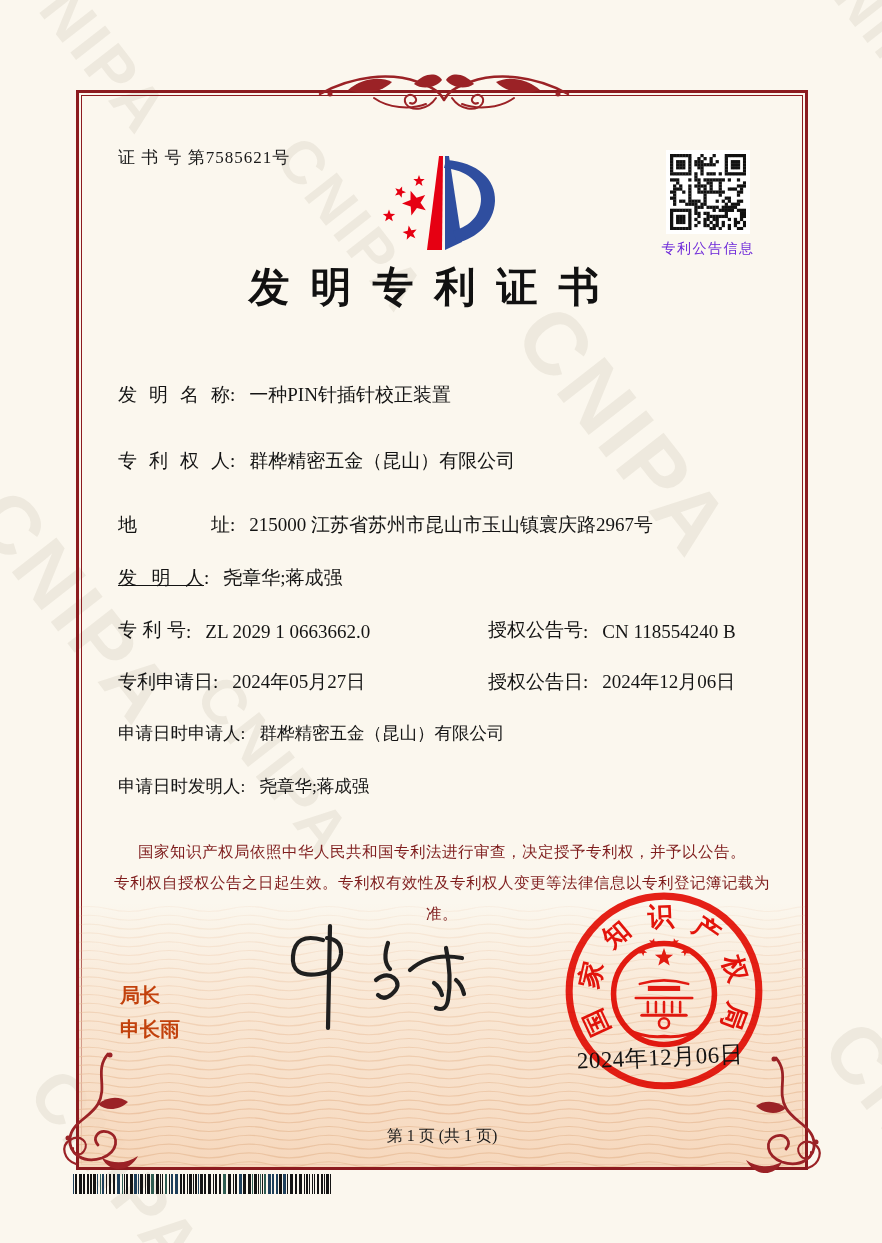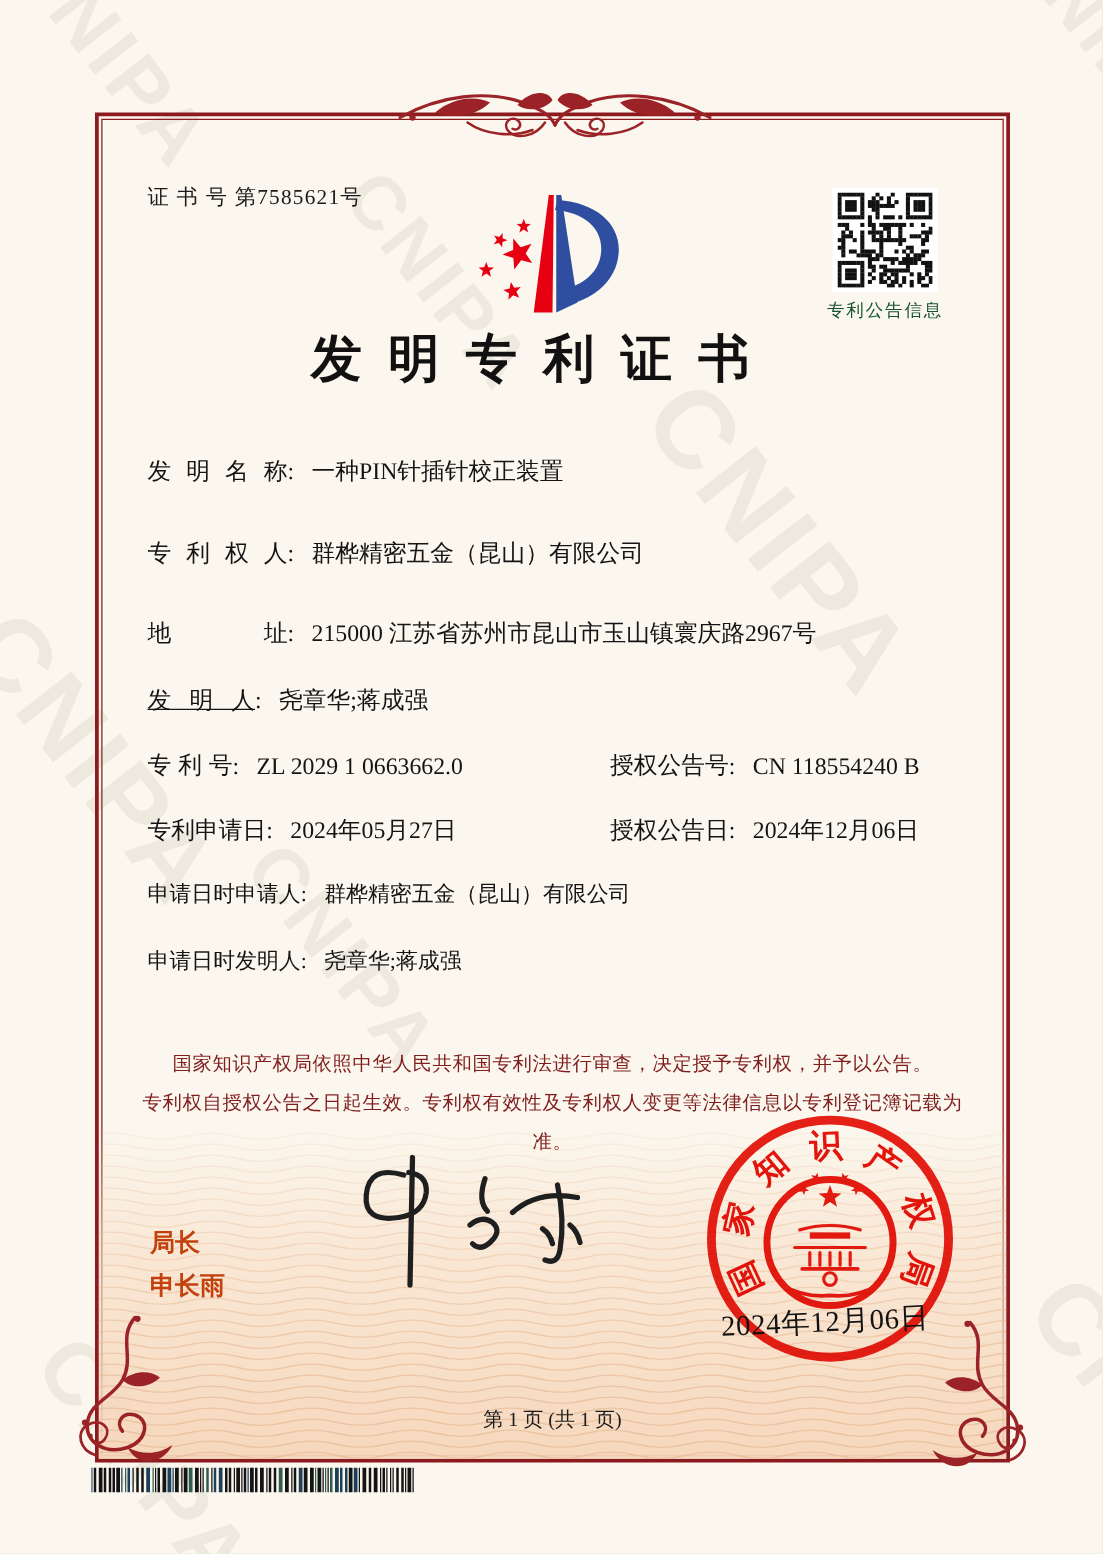--- a/index.html
+++ b/index.html
@@ -20,27 +20,27 @@
   #pattern{position:absolute;left:79px;top:903px;width:726px;height:264px;z-index:2;overflow:hidden;}
   #pattern .grad{position:absolute;left:0;top:0;right:0;bottom:0;
       background:linear-gradient(180deg,rgba(249,228,206,0) 0%,rgba(248,221,196,0.55) 34%,rgba(246,214,186,0.95) 100%);}
   #waves{position:absolute;left:0;top:0;}
   
   #cert-no{position:absolute;left:118px;top:146px;font-size:17px;letter-spacing:1px;z-index:4;}
   #logo{position:absolute;left:382px;top:146px;z-index:4;}
   #qr-box{position:absolute;left:666px;top:150px;width:84px;height:84px;background:#fff;z-index:4;}
   #qr{position:absolute;left:4px;top:4px;}
   #qr-label{position:absolute;left:644px;top:240px;width:128px;text-align:center;
-            font-size:14px;letter-spacing:1.5px;color:#14532d;z-index:4;}
+            font-size:14px;letter-spacing:1.5px;color:#6d28d9;z-index:4;}
   #title{position:absolute;left:76px;top:260px;width:696px;text-align:center;z-index:4;
          font-size:41px;font-weight:bold;letter-spacing:21px;text-indent:21px;color:#111;}
   
   .row{position:absolute;left:118px;width:696px;font-size:19px;white-space:nowrap;z-index:4;color:#141414;}
   .row.small{font-size:17.5px;}
-  .lab{display:inline-block;text-align:justify;text-align-last:justify;vertical-align:bottom;}
+  .lab{display:inline-block;text-align:justify;text-align-last:justify;vertical-align:bottom;margin-top:18px;}
   .w112{width:112px;} .w86{width:86px;text-decoration:underline;} .w68{width:68px;}
   .colon{margin-right:14px;}
   .second{position:absolute;left:370px;top:0;}
   
   #legal{position:absolute;left:104px;top:836px;width:676px;z-index:4;text-align:center;
          font-size:15.5px;line-height:31px;letter-spacing:0.5px;color:#7f1d1d;}
   
   #signer{position:absolute;left:120px;top:978px;z-index:5;
           font-family:"Liberation Sans","DejaVu Sans",sans-serif;font-weight:bold;font-size:20px;line-height:34px;color:#c2410c;}
   #signature{position:absolute;left:258px;top:913px;z-index:5;}

